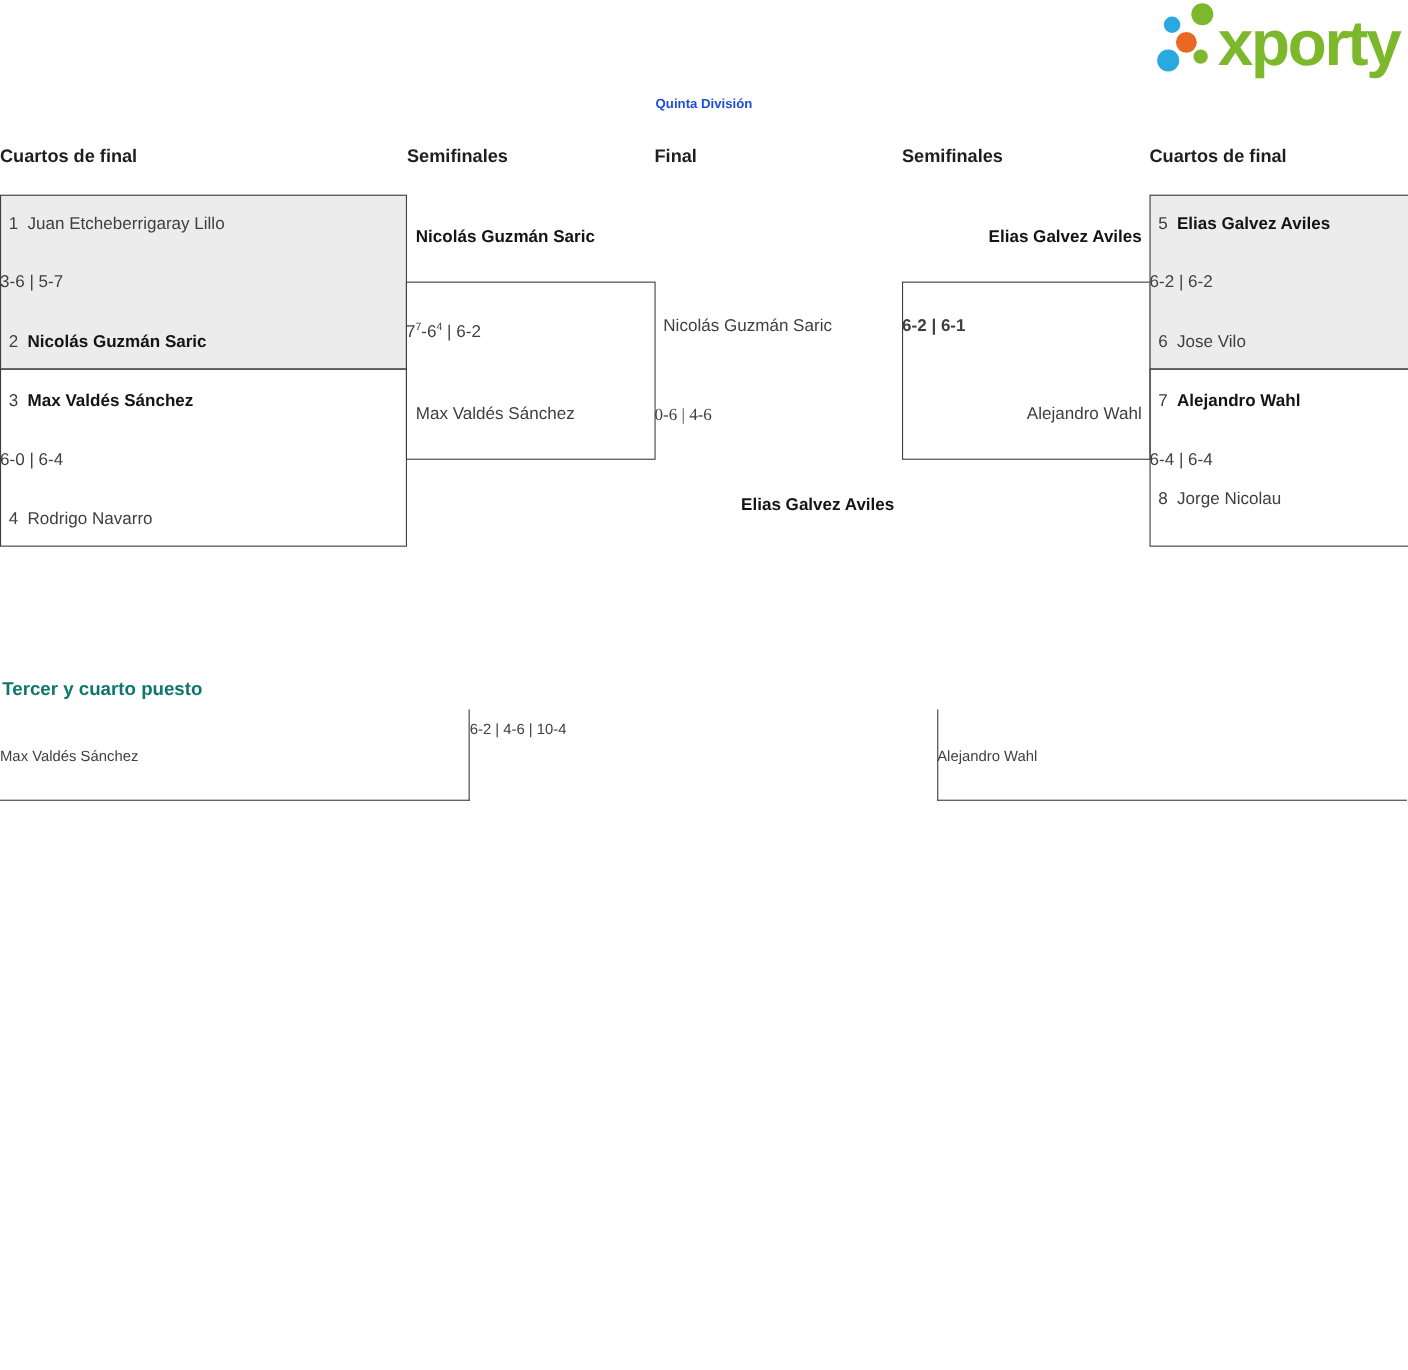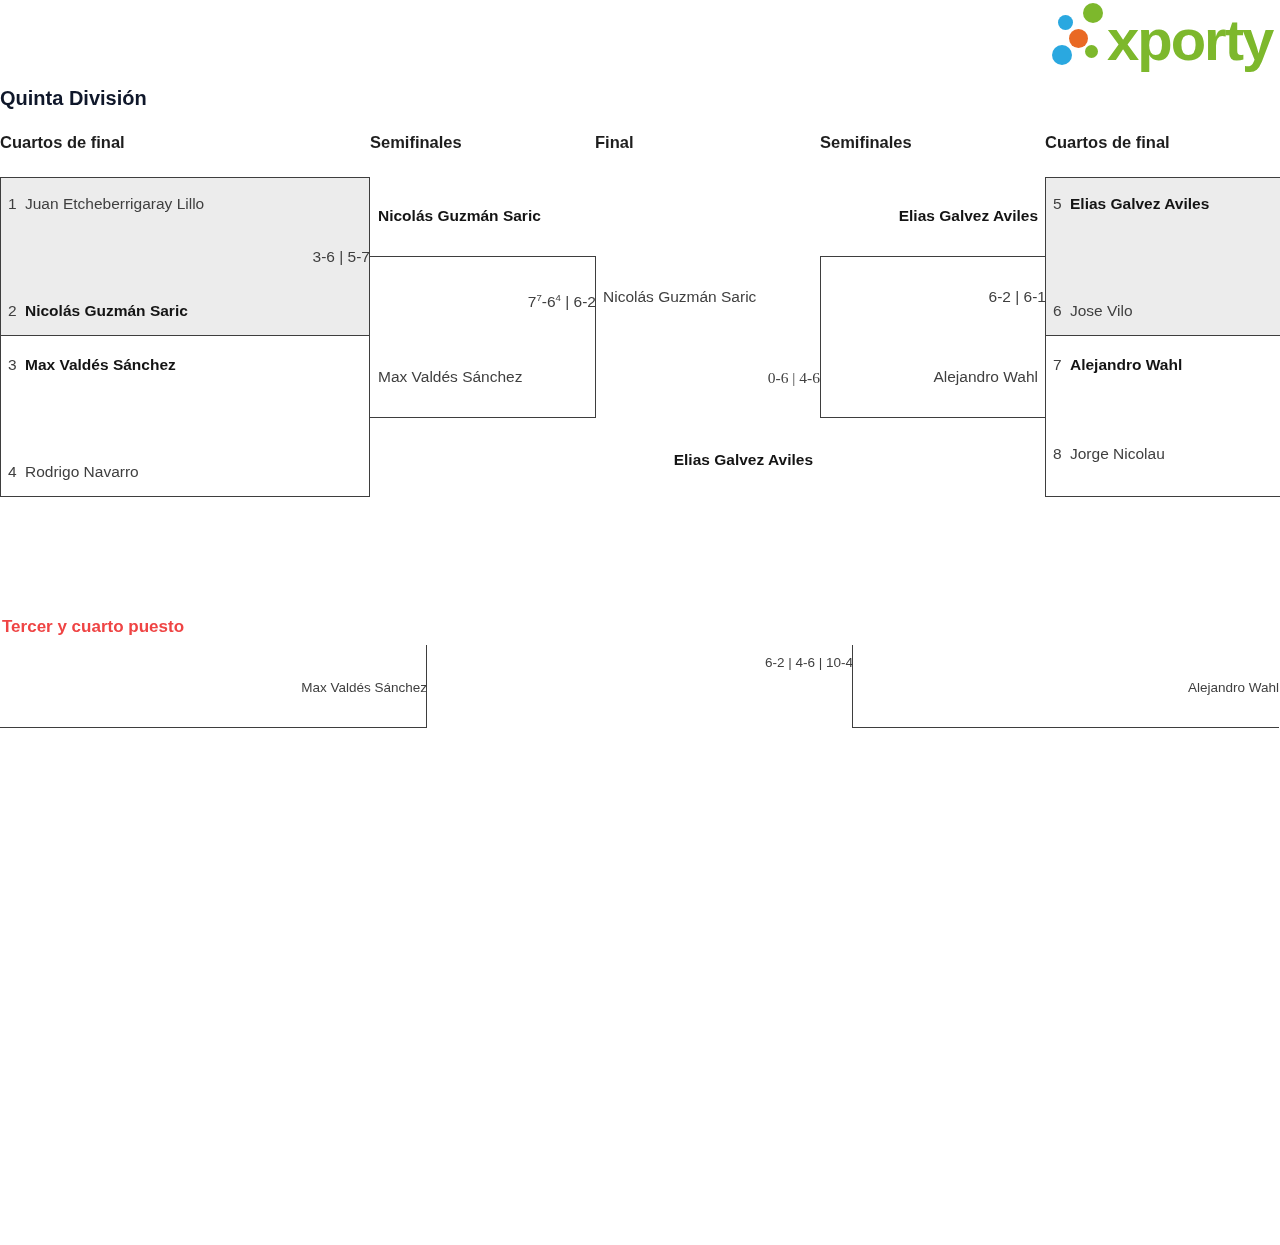--- a/index.html
+++ b/index.html
@@ -5,38 +5,38 @@
   html,body{margin:0;padding:0;background:#ffffff;}
   #page{
     position:relative;width:1280px;height:1245px;background:#ffffff;
     overflow:hidden;
     font-family:"Liberation Sans","DejaVu Sans",sans-serif;
     color:#3f3f3f;
   }
   .abs{position:absolute;white-space:nowrap;}
   
   .title{left:2px;top:2px;font-size:25px;line-height:33px;font-weight:700;color:#161616;}
-  .subtitle{left:0;top:87px;width:1280px;font-size:20px;font-weight:600;color:#0f172a;}
+  .subtitle{left:0;top:87px;width:1280px;text-align:center;font-size:12px;font-weight:600;color:#1d4ed8;}
   
   .dot{position:absolute;border-radius:50%;}
   .wordmark{left:1107px;top:11px;font-size:58px;line-height:1;font-weight:700;letter-spacing:-2px;color:#7db82c;}
   
   .col-h{top:132px;font-size:16.5px;line-height:20px;font-weight:600;color:#1e1e1e;}
   
   .box{position:absolute;border:1px solid #3e3e3e;box-sizing:border-box;background:transparent;}
   .box.gray{background:#ececec;}
   .tp-box{position:absolute;box-sizing:border-box;}
   
   .row{font-size:15.5px;line-height:20px;color:#3f3f3f;}
   .seed{display:inline-block;width:17px;font-weight:400;color:#3f3f3f;}
   .w{font-weight:700;color:#141414;}
-  .center{text-align:right;}
+  .center{text-align:left;}
   .right{text-align:right;}
   .small{font-size:13.5px;line-height:18px;}
-  .tp-title{left:2px;top:617px;font-size:17px;line-height:20px;font-weight:700;color:#ef4444;}
+  .tp-title{left:2px;top:617px;font-size:17px;line-height:20px;font-weight:700;color:#0f766e;}
   sup{font-size:62%;}
 </style>
 </head>
 <body>
 
 <div id="page">
 
   <div class="abs subtitle">Quinta División</div>
 
   <div>
@@ -65,34 +65,35 @@
     <span class="seed">1</span><span>Juan Etcheberrigaray Lillo</span>
   </div>
   <div class="abs row center" style="left:0;top:247px;width:370px;">3-6 | 5-7</div>
   <div class="abs row" style="left:8px;top:301px;">
     <span class="seed">2</span><span class="w">Nicolás Guzmán Saric</span>
   </div>
 
   <div class="abs row" style="left:8px;top:355px;">
     <span class="seed">3</span><span class="w">Max Valdés Sánchez</span>
   </div>
+  <div class="abs row center" style="left:0;top:409px;width:370px;">6-0 | 6-4</div>
   <div class="abs row" style="left:8px;top:462px;">
     <span class="seed">4</span><span>Rodrigo Navarro</span>
   </div>
 
   <div class="abs row w" style="left:378px;top:206px;">Nicolás Guzmán Saric</div>
   <div class="abs row center" style="left:369px;top:288px;width:227px;"><span>7</span><sup>7</sup><span>-6</span><sup>4</sup><span> | 6-2</span></div>
   <div class="abs row" style="left:378px;top:367px;">Max Valdés Sánchez</div>
 
   <div class="abs row" style="left:603px;top:287px;">Nicolás Guzmán Saric</div>
   <div class="abs row center" style="left:595px;top:368px;width:225px;font-family:Liberation Serif, serif;">0-6 | 4-6</div>
   <div class="abs row w right" style="left:595px;top:450px;width:218px;">Elias Galvez Aviles</div>
 
   <div class="abs row w right" style="left:820px;top:206px;width:218px;">Elias Galvez Aviles</div>
-  <div class="abs row center" style="left:820px;top:287px;width:226px;">6-2 | 6-1</div>
+  <div class="abs row center" style="left:820px;top:287px;width:226px;font-weight:bold;">6-2 | 6-1</div>
   <div class="abs row right" style="left:820px;top:367px;width:218px;">Alejandro Wahl</div>
 
   <div class="abs row" style="left:1053px;top:194px;">
     <span class="seed">5</span><span class="w">Elias Galvez Aviles</span>
   </div>
   <div class="abs row center" style="left:1045px;top:247px;width:370px;">6-2 | 6-2</div>
   <div class="abs row" style="left:1053px;top:301px;">
     <span class="seed">6</span><span>Jose Vilo</span>
   </div>
 

